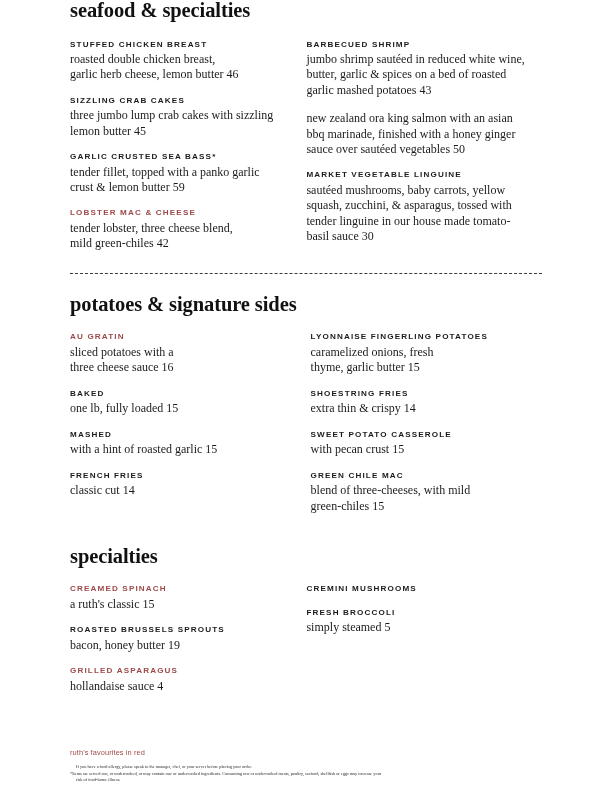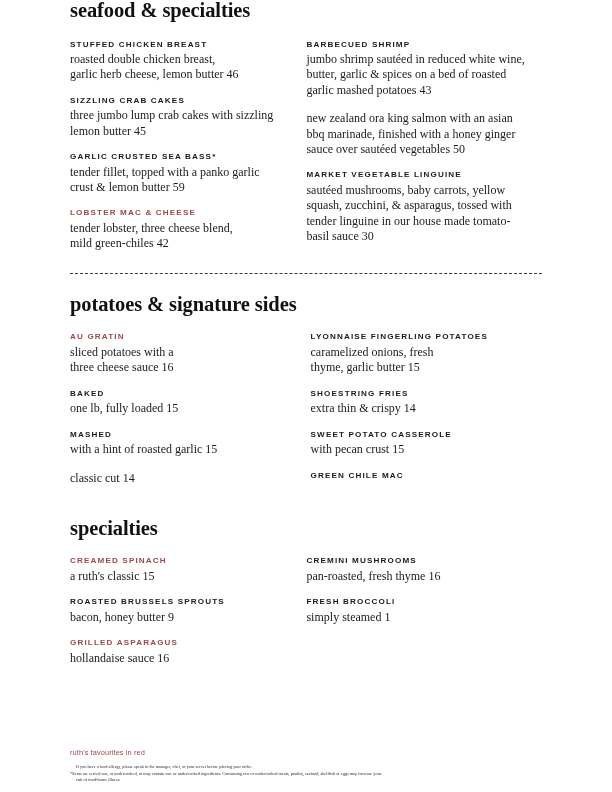--- a/index.html
+++ b/index.html
@@ -188,20 +188,21 @@
           <div class="item-name fav-slot">BAKED</div>
           <div class="item-desc">one lb, fully loaded  15</div>
         </div>
 
         <div class="item">
           <div class="item-name fav-slot">MASHED</div>
           <div class="item-desc">with a hint of roasted garlic  15</div>
         </div>
 
         <div class="item">
+          <div class="item-name fav-slot">FRENCH FRIES</div>
           <div class="item-desc">classic cut  14</div>
         </div>
 
       </div>
       <div class="col col-right">
 
         <div class="item">
           <div class="item-name fav-slot">LYONNAISE FINGERLING POTATOES</div>
           <div class="item-desc">caramelized onions, fresh<br>thyme, garlic butter  15</div>
         </div>
@@ -211,58 +212,58 @@
           <div class="item-desc">extra thin &amp; crispy  14</div>
         </div>
 
         <div class="item">
           <div class="item-name fav-slot">SWEET POTATO CASSEROLE</div>
           <div class="item-desc">with pecan crust  15</div>
         </div>
 
         <div class="item">
           <div class="item-name fav-slot">GREEN CHILE MAC</div>
+          <div class="item-desc">blend of three-cheeses, with mild<br>green-chiles  15</div>
         </div>
 
       </div>
     </div>
   </div>
 
   <div class="section" style="padding-top:32px;">
     <h2 class="section-title">specialties</h2>
 
     <div class="columns" style="margin-top:18px;">
       <div class="col col-left">
 
         <div class="item">
           <div class="item-name fav-slot fav">CREAMED SPINACH</div>
           <div class="item-desc">a ruth's classic  15</div>
         </div>
 
         <div class="item">
           <div class="item-name fav-slot">ROASTED BRUSSELS SPROUTS</div>
-          <div class="item-desc">bacon, honey butter  9</div>
+          <div class="item-desc">bacon, honey butter  19</div>
         </div>
 
         <div class="item">
           <div class="item-name fav-slot fav">GRILLED ASPARAGUS</div>
-          <div class="item-desc">hollandaise sauce  16</div>
+          <div class="item-desc">hollandaise sauce  4</div>
         </div>
 
       </div>
       <div class="col col-right">
 
         <div class="item">
           <div class="item-name fav-slot">CREMINI MUSHROOMS</div>
-          <div class="item-desc">pan-roasted, fresh thyme  16</div>
         </div>
 
         <div class="item">
           <div class="item-name fav-slot">FRESH BROCCOLI</div>
-          <div class="item-desc">simply steamed  1</div>
+          <div class="item-desc">simply steamed  5</div>
         </div>
 
       </div>
     </div>
   </div>
 
   <div class="footer">
     <p class="footer-note">ruth's favourites in red</p>
     <p class="footer-legal">
       <span class="indent">If you have a food allergy, please speak to the manager, chef, or your server before placing your order.</span>

